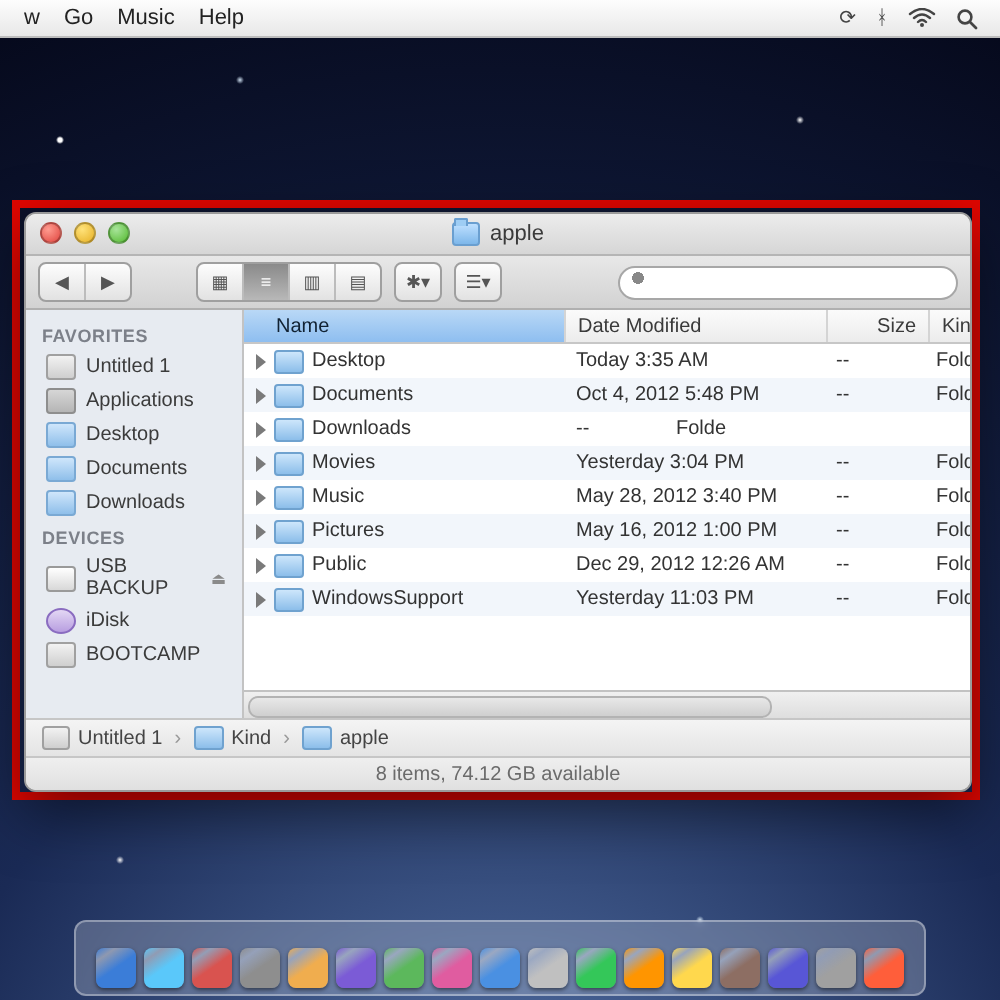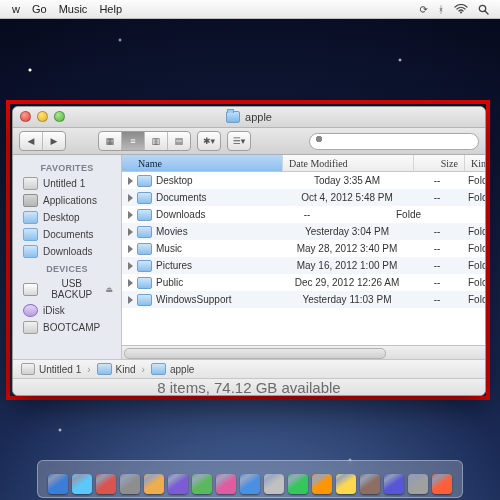--- a/index.html
+++ b/index.html
@@ -63,40 +63,40 @@
   .tbtn:last-child{border-right:none;}
   .tbtn.active{background:linear-gradient(#8a8a8a,#b8b8b8);color:#fff;}
   .search{flex:1;max-width:170px;margin-left:auto;}
   .search input{
     width:100%;height:17px;border:1px solid #a7a7a7;border-radius:9px;
     padding:0 8px 0 20px;font-size:10px;outline:none;
     background:#fff 4px 50%/10px no-repeat;
     background-image:radial-gradient(circle at 5px 5px,#888 0 3px,transparent 3px);
     box-sizing:border-box;
   }
-  .body{flex:1;display:flex;min-height:0;text-align:center;}
+  .body{flex:1;display:flex;min-height:0;}
   .sidebar{
     width:108px;background:#e7ebf1;border-right:1px solid #c3c3c3;
     padding:4px 0;font-size:10px;overflow:hidden;
   }
   .sb-head{color:#7c8089;font-size:9px;font-weight:bold;padding:4px 8px 2px;letter-spacing:.3px;}
   .sb-item{display:flex;align-items:center;gap:5px;padding:2px 8px 2px 10px;color:#3b3b3b;cursor:default;}
   .sb-item .ic{width:13px;height:11px;flex:none;}
   .ic-folder{background:linear-gradient(#cfe6fb,#8fbfea);border:1px solid #7aa9d4;border-radius:2px;}
   .ic-hd{background:linear-gradient(#f2f2f2,#cfcfcf);border:1px solid #a0a0a0;border-radius:2px;}
   .ic-app{background:linear-gradient(#d6d6d6,#b5b5b5);border:1px solid #8e8e8e;border-radius:2px;}
   .ic-idk{background:linear-gradient(#e3d7f4,#b89ee0);border:1px solid #8a6cc0;border-radius:50%;}
   .ic-usb{background:linear-gradient(#fff,#d8d8d8);border:1px solid #9a9a9a;border-radius:2px;}
   .eject{margin-left:auto;font-size:8px;color:#8a8a8a;}
   .list{flex:1;display:flex;flex-direction:column;background:#fff;min-width:0;}
   .cols{
     display:flex;height:16px;font-size:10px;color:#3a3a3a;
     background:linear-gradient(#fbfbfb,#ececec);border-bottom:1px solid #c7c7c7;
   }
-  .cols .c{border-right:1px solid #d4d4d4;display:flex;align-items:center;padding:0 6px;cursor:default;font-family:Liberation Serif, serif;}
+  .cols .c{border-right:1px solid #d4d4d4;display:flex;align-items:center;padding:0 6px;cursor:default;}
   .cols .c.sorted{background:linear-gradient(#b9d8f6,#8ebef0);color:#123;}
   .c-name{flex:0 0 148px;}
   .c-date{flex:0 0 118px;}
   .c-size{flex:0 0 38px;justify-content:flex-end;}
   .c-kind{flex:1;}
   .rows{flex:1;overflow:hidden;}
   .row{display:flex;height:17px;align-items:center;font-size:10px;color:#333;}
   .row:nth-child(even){background:#f2f6fb;}
   .row .c{padding:0 6px;overflow:hidden;white-space:nowrap;}
   .row .c-name{display:flex;align-items:center;gap:4px;}
@@ -105,21 +105,21 @@
   .hscroll{height:13px;background:linear-gradient(#f0f0f0,#dedede);border-top:1px solid #c2c2c2;position:relative;}
   .hscroll .thumb{position:absolute;left:2px;top:2px;height:9px;width:260px;border-radius:5px;background:linear-gradient(#e8e8e8,#cfcfcf);border:1px solid #b3b3b3;}
   .pathbar{
     height:18px;background:linear-gradient(#f4f4f4,#e4e4e4);border-top:1px solid #c6c6c6;
     display:flex;align-items:center;gap:6px;padding:0 8px;font-size:10px;color:#444;
   }
   .pathbar .crumb{display:flex;align-items:center;gap:4px;cursor:default;}
   .pathbar .sep{color:#999;}
   .statusbar{
     height:16px;background:linear-gradient(#efefef,#e0e0e0);border-top:1px solid #c6c6c6;
-    display:flex;align-items:center;justify-content:center;font-size:15px;color:#6b6b6b;
+    display:flex;align-items:center;justify-content:center;font-size:10px;color:#6b6b6b;
   }
   
   .dock{
     position:absolute;left:50%;bottom:2px;transform:translateX(-50%);
     height:30px;padding:3px 10px;display:flex;align-items:flex-end;gap:4px;
     background:rgba(255,255,255,.22);border:1px solid rgba(255,255,255,.35);
     border-radius:6px;backdrop-filter:blur(2px);
   }
   .dock .app{width:20px;height:20px;border-radius:4px;box-shadow:0 1px 2px rgba(0,0,0,.5);}
 </style>

